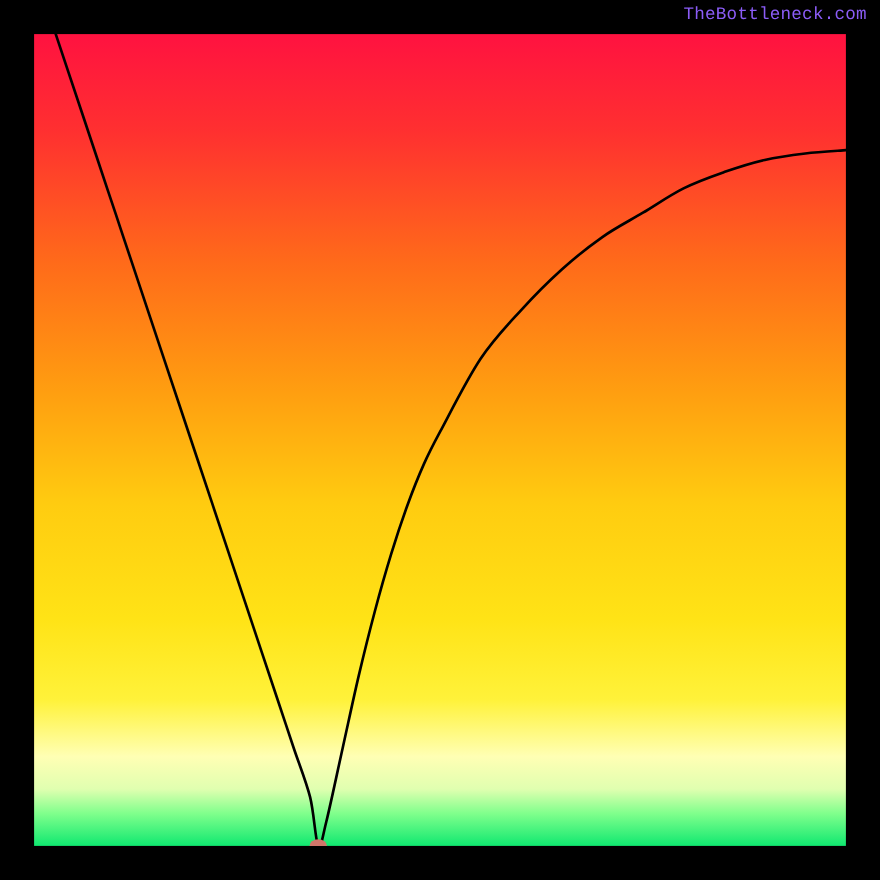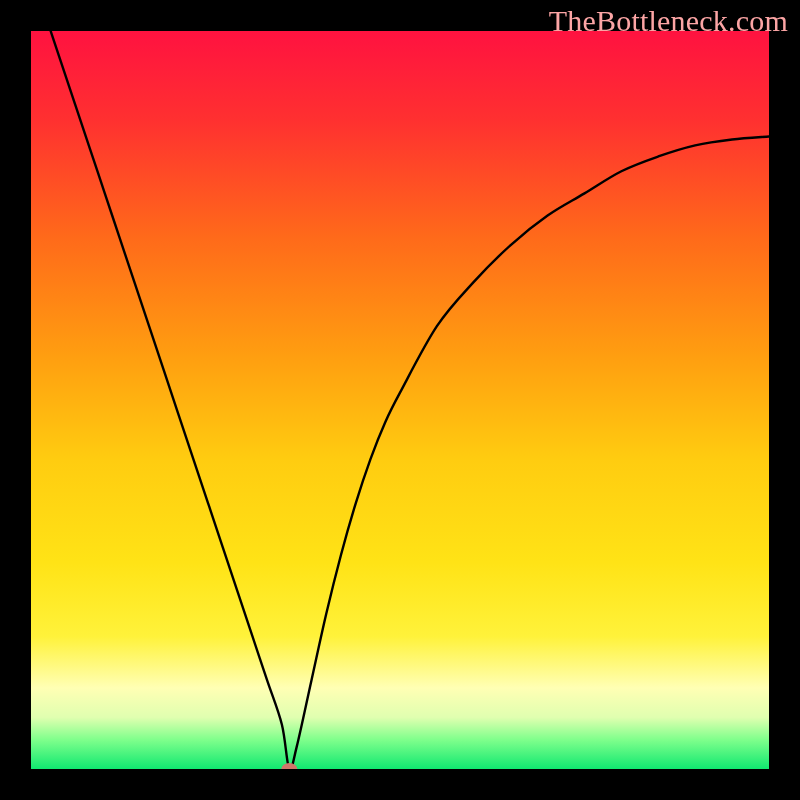--- a/index.html
+++ b/index.html
@@ -13,24 +13,24 @@
   .frame {
     position: relative;
     width: 800px;
     height: 800px;
     background: #000;
   }
   .watermark {
     position: absolute;
     top: 4px;
     right: 12px;
-    font-family: Liberation Serif, serif;
-    font-size: 30px;
+    font-family: Liberation Mono, monospace;
+    font-size: 16px;
     font-weight: 400;
-    color: #fca5a5;
+    color: #8b5cf6;
     letter-spacing: 0.2px;
     user-select: none;
   }
   svg.plot {
     position: absolute;
     left: 0;
     top: 0;
     width: 800px;
     height: 800px;
   }

